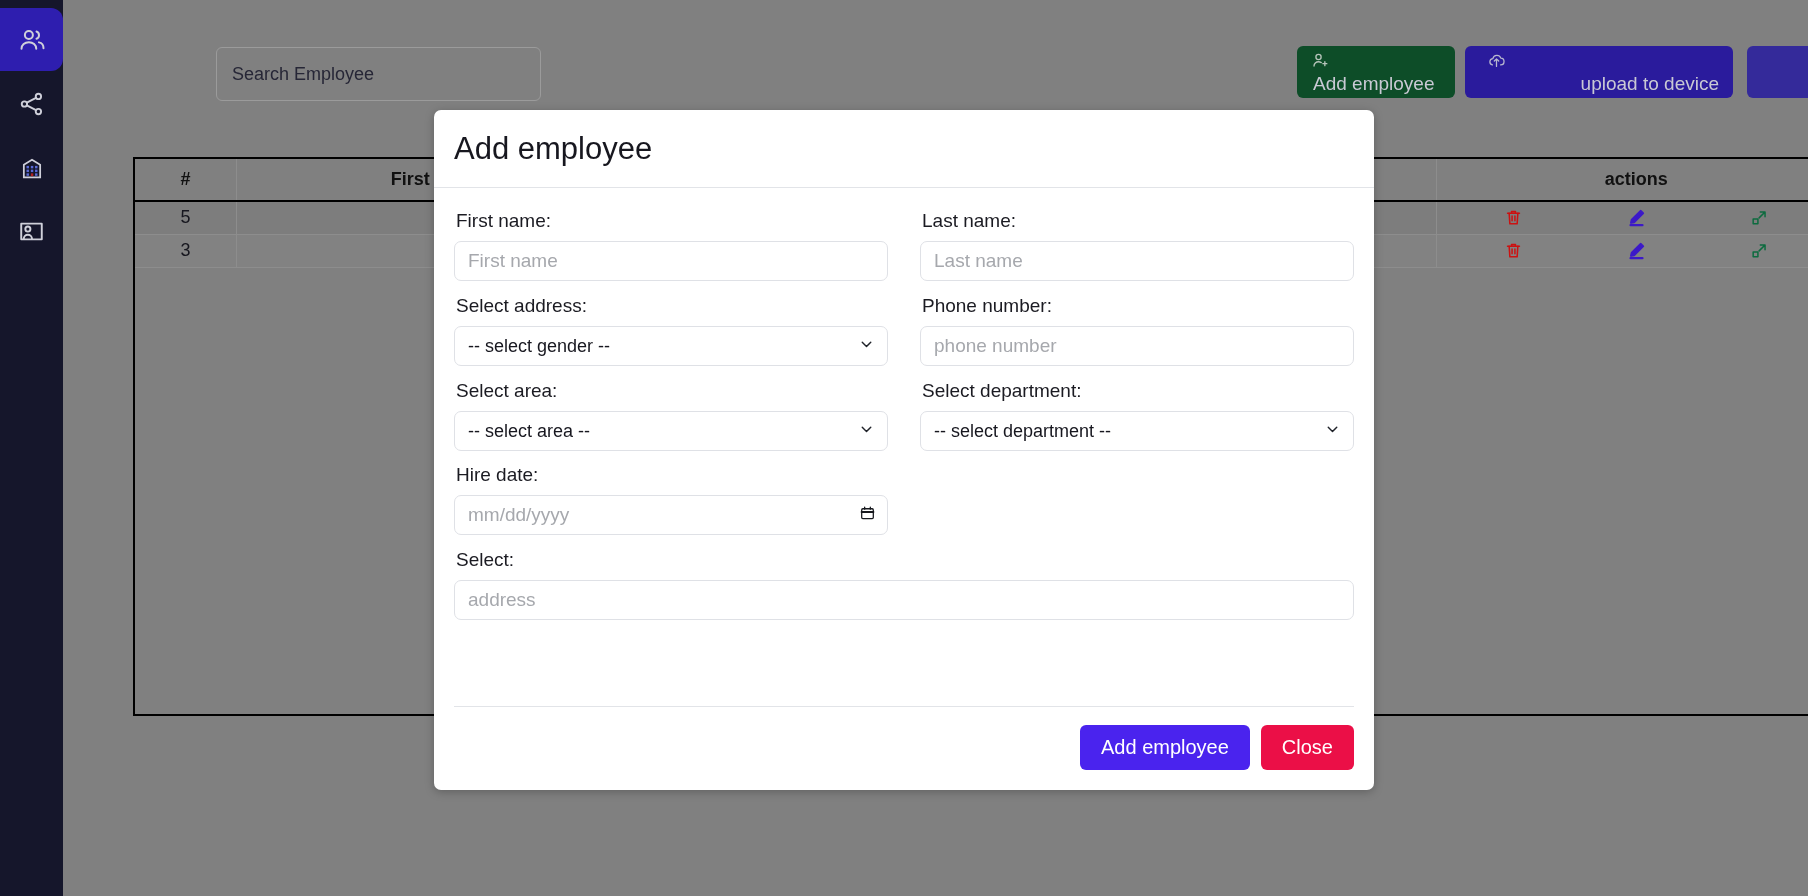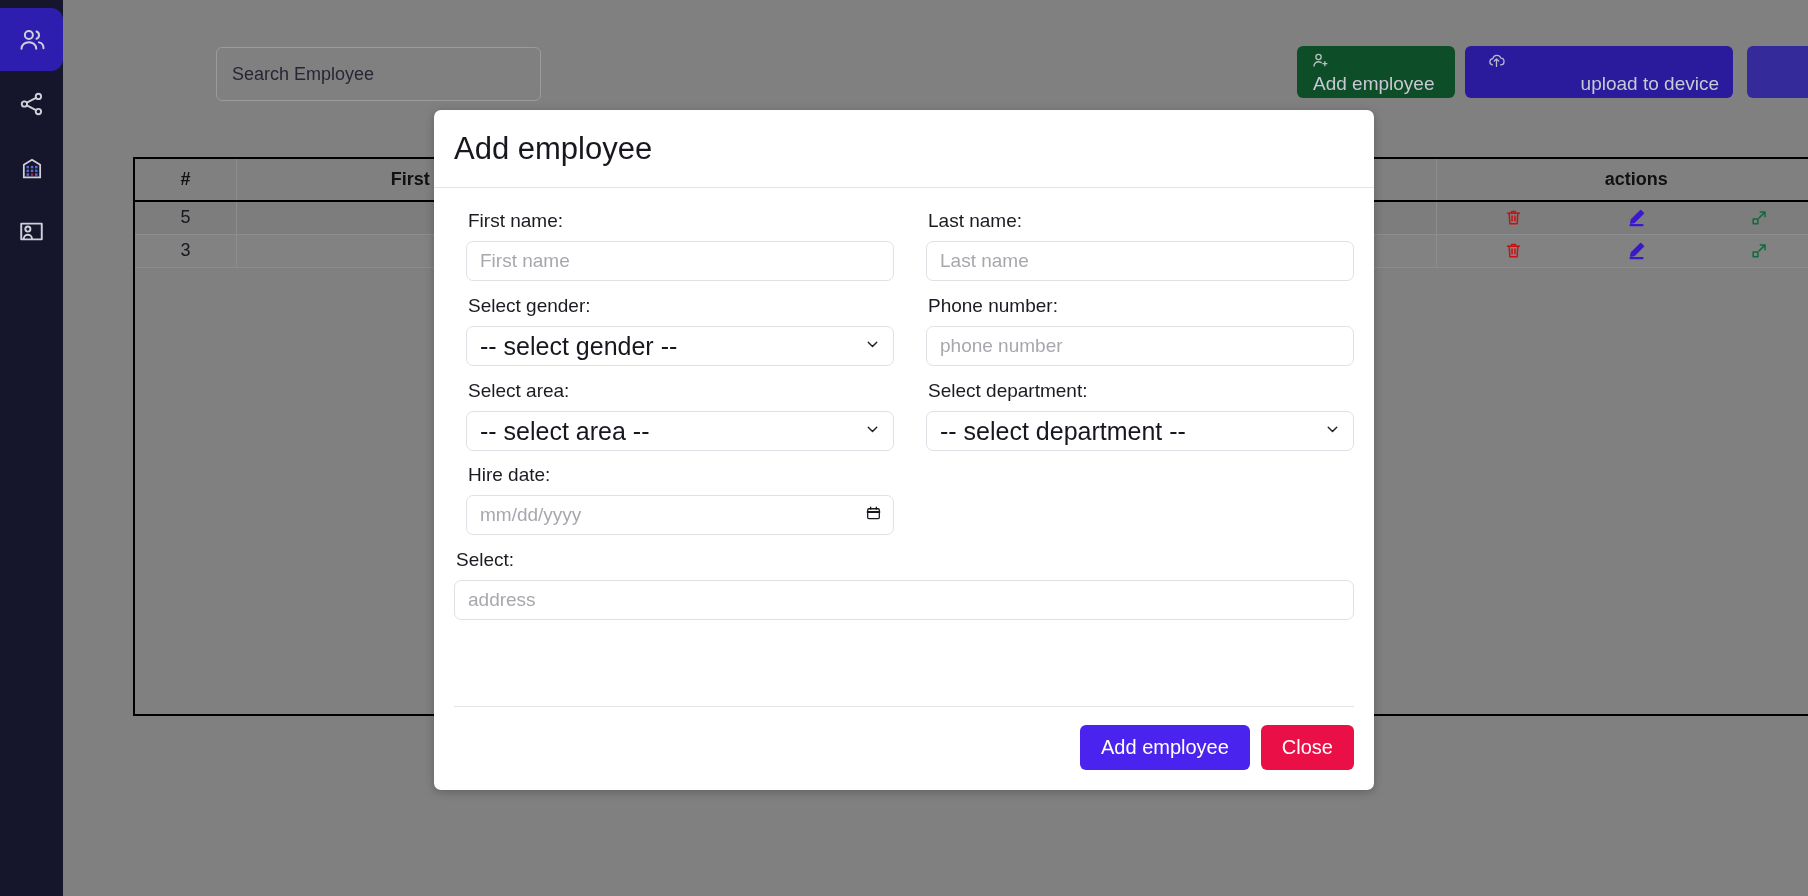--- a/index.html
+++ b/index.html
@@ -88,34 +88,34 @@
     box-shadow: 0 2px 10px rgba(0,0,0,.25);
     display: flex; flex-direction: column;
   }
   #modal-header {
     height: 78px; display: flex; align-items: center;
     padding: 0 20px 0 20px; border-bottom: 1px solid #e2e4e8;
   }
   #modal-title { font-size: 31px; color: #17171f; font-weight: normal; }
   #modal-body { padding: 22px 20px 0 20px; flex: 1; }
 
-  .grid2 { display: flex; gap: 32px; margin-left: 12px; }
+  .grid2 { display: flex; gap: 32px; }
   .fld { flex: 1; min-width: 0; }
   .fld.full { width: 100%; }
   .f-label { display: block; font-size: 19px; color: #1b1b22; margin: 0 0 9px 2px; }
   .inp {
     width: 100%; height: 40px; border: 1px solid #dfe1e6; border-radius: 7px;
     font-family: "Liberation Sans", sans-serif; font-size: 19px; color: #17171f;
     padding: 0 13px; background: #fff; outline: none;
   }
   .inp::placeholder { color: #a6a8ad; opacity: 1; }
   .sel-wrap { position: relative; }
   .sel {
     width: 100%; height: 40px; border: 1px solid #dfe1e6; border-radius: 7px;
-    font-family: "Liberation Sans", sans-serif; font-size: 25px; color: #17171f;
+    font-family: "Liberation Sans", sans-serif; font-size: 18px; color: #17171f;
     padding: 0 34px 0 13px; background: #fff; outline: none;
     -webkit-appearance: none; appearance: none; cursor: pointer;
   }
   .chev {
     position: absolute; right: 13px; top: 50%; transform: translateY(-50%);
     pointer-events: none;
   }
   .date-wrap { position: relative; }
   .cal-ico {
     position: absolute; right: 12px; top: 50%; transform: translateY(-50%);
@@ -325,21 +325,21 @@
         <input class="inp" type="text" placeholder="First name" style="">
       </div>
       <div class="fld">
         <label class="f-label">Last name:</label>
         <input class="inp" type="text" placeholder="Last name" style="">
       </div>
     </div>
 
     <div class="grid2 row-space">
       <div class="fld">
-        <label class="f-label">Select gender:</label>
+        <label class="f-label">Select address:</label>
         <div class="sel-wrap">
           <select class="sel">
             <option>-- select gender --</option>
           </select>
           <span class="chev">
             <svg width="17" height="17" viewBox="0 0 24 24" fill="none" stroke="#20232a" stroke-width="2" stroke-linecap="round" stroke-linejoin="round">
               <path d="M6 9.5l6 6 6-6"></path>
             </svg>
           </span>
         </div>

